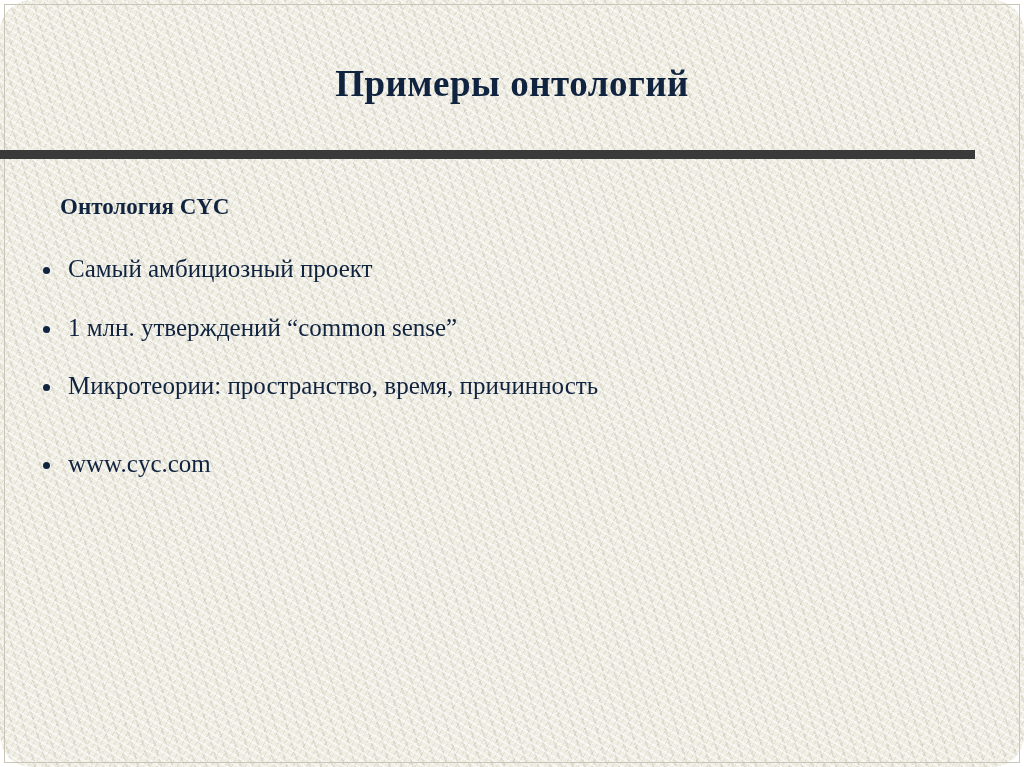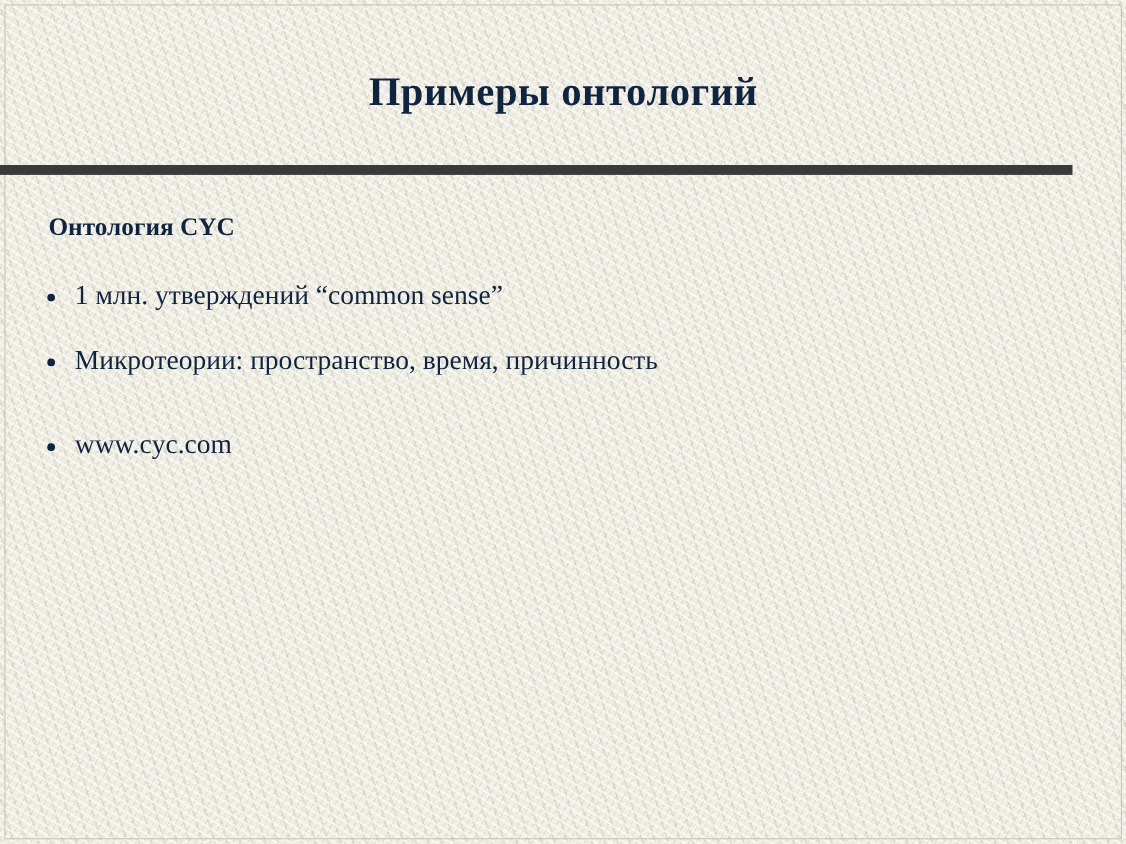--- a/index.html
+++ b/index.html
@@ -21,20 +21,21 @@
     box-sizing: border-box;
     background-color: #ece9dd;
     
     background-image:
       repeating-linear-gradient(32deg, rgba(255,255,255,0.55) 0px, rgba(255,255,255,0.55) 2px, rgba(0,0,0,0) 2px, rgba(0,0,0,0) 7px),
       repeating-linear-gradient(118deg, rgba(160,160,140,0.18) 0px, rgba(160,160,140,0.18) 1px, rgba(0,0,0,0) 1px, rgba(0,0,0,0) 6px),
       repeating-linear-gradient(74deg, rgba(120,125,105,0.13) 0px, rgba(120,125,105,0.13) 2px, rgba(0,0,0,0) 2px, rgba(0,0,0,0) 11px),
       repeating-linear-gradient(-18deg, rgba(255,255,255,0.4) 0px, rgba(255,255,255,0.4) 1px, rgba(0,0,0,0) 1px, rgba(0,0,0,0) 5px),
       radial-gradient(circle at 20% 30%, rgba(200,200,180,0.25) 0px, rgba(0,0,0,0) 3px),
       linear-gradient(#efece1, #efece1);
+    border-radius: 32px;
   }
 
   .slide-frame {
     position: absolute;
     left: 4px;
     top: 4px;
     right: 4px;
     bottom: 4px;
     border: 1px solid #c9c6b8;
     pointer-events: none;
@@ -67,21 +68,21 @@
     left: 40px;
     top: 194px;
     width: 944px;
   }
 
   .subhead {
     font-family: "Liberation Serif", serif;
     font-size: 23px;
     font-weight: bold;
     color: #10233f;
-    margin: 0 0 34px 4px;
+    margin: 0 0 34px 20px;
   }
 
   .bullets {
     list-style: none;
     margin: 0;
     padding: 0;
   }
 
   .bullet {
     position: relative;
@@ -123,20 +124,24 @@
 
   <div class="title-rule"></div>
 
   <div class="body-area">
 
     <div class="subhead">Онтология CYC</div>
 
     <ul class="bullets">
       <li class="bullet">
         <span class="dot"></span>
+        <span class="txt">Самый амбициозный проект</span>
+      </li>
+      <li class="bullet">
+        <span class="dot"></span>
         <span class="txt">1 млн. утверждений “common sense”</span>
       </li>
       <li class="bullet">
         <span class="dot"></span>
         <span class="txt">Микротеории: пространство, время, причинность</span>
       </li>
       <li class="bullet">
         <span class="dot"></span>
         <span class="txt">www.cyc.com</span>
       </li>

